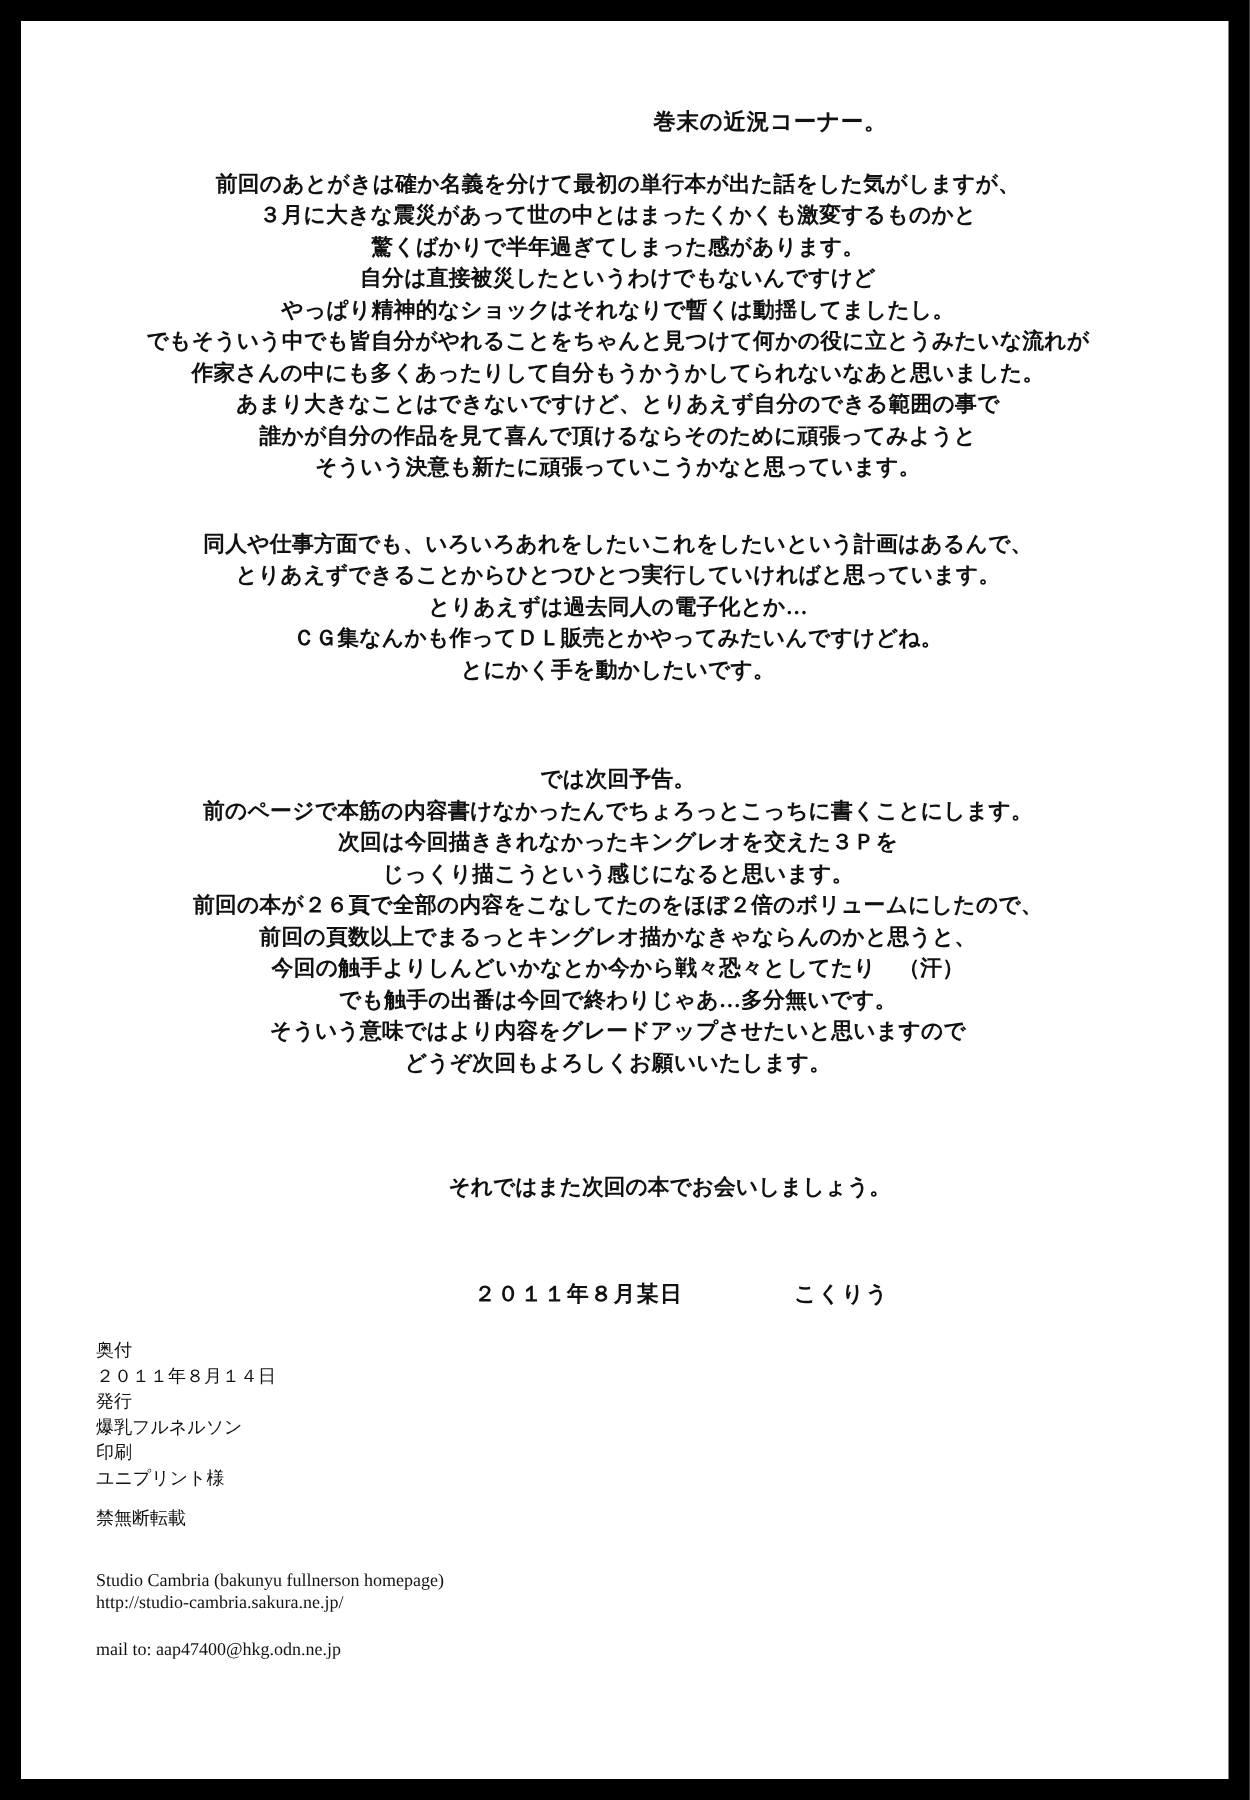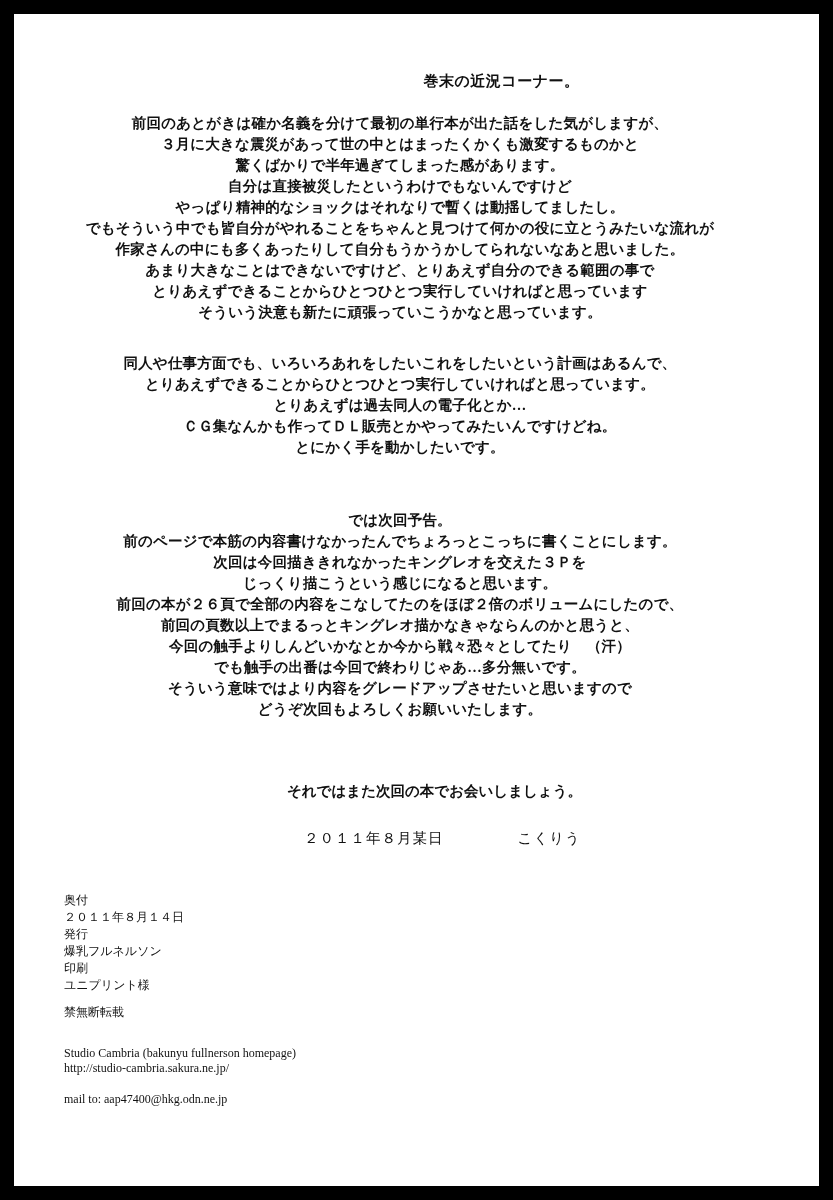--- a/index.html
+++ b/index.html
@@ -18,21 +18,21 @@
     left: 14px;
     top: 14px;
     width: 805px;
     height: 1172px;
     background: #ffffff;
     box-sizing: border-box;
     overflow: hidden;
   }
   .afterword {
     position: absolute;
-    left: 0;
+    left: 12px;
     top: 0;
     width: 805px;
     padding-top: 58px;
     box-sizing: border-box;
   }
   .aw-title {
     text-align: center;
     font-size: 15px;
     font-weight: bold;
     color: #111;
@@ -58,24 +58,24 @@
   .block.b3 { margin-top: 52px; }
   .closing {
     margin-top: 62px;
     text-align: center;
     font-size: 14.5px;
     font-weight: bold;
     color: #111;
     padding-left: 36px;
   }
   .signature {
-    margin-top: 28px;
+    margin-top: 52px;
     text-align: center;
     font-size: 14.5px;
-    font-weight: normal;
+    font-weight: bold;
     color: #111;
     padding-left: 52px;
     letter-spacing: 1px;
   }
   .signature .sig-name {
     display: inline-block;
     margin-left: 74px;
     letter-spacing: 1px;
   }
   .colophon {
@@ -110,21 +110,21 @@
 
     <div class="block b1">
       <p class="al-center">前回のあとがきは確か名義を分けて最初の単行本が出た話をした気がしますが、</p>
       <p class="al-center">３月に大きな震災があって世の中とはまったくかくも激変するものかと</p>
       <p class="al-center">驚くばかりで半年過ぎてしまった感があります。</p>
       <p class="al-center">自分は直接被災したというわけでもないんですけど</p>
       <p class="al-center">やっぱり精神的なショックはそれなりで暫くは動揺してましたし。</p>
       <p class="al-center">でもそういう中でも皆自分がやれることをちゃんと見つけて何かの役に立とうみたいな流れが</p>
       <p class="al-center">作家さんの中にも多くあったりして自分もうかうかしてられないなあと思いました。</p>
       <p class="al-center">あまり大きなことはできないですけど、とりあえず自分のできる範囲の事で</p>
-      <p class="al-center">とりあえずできることからひとつひとつ実行していければと思っています</p>
+      <p class="al-center">誰かが自分の作品を見て喜んで頂けるならそのために頑張ってみようと</p>
       <p class="al-center">そういう決意も新たに頑張っていこうかなと思っています。</p>
     </div>
 
     <div class="block b2">
       <p class="al-center">同人や仕事方面でも、いろいろあれをしたいこれをしたいという計画はあるんで、</p>
       <p class="al-center">とりあえずできることからひとつひとつ実行していければと思っています。</p>
       <p class="al-center">とりあえずは過去同人の電子化とか…</p>
       <p class="al-center">ＣＧ集なんかも作ってＤＬ販売とかやってみたいんですけどね。</p>
       <p class="al-center">とにかく手を動かしたいです。</p>
     </div>

